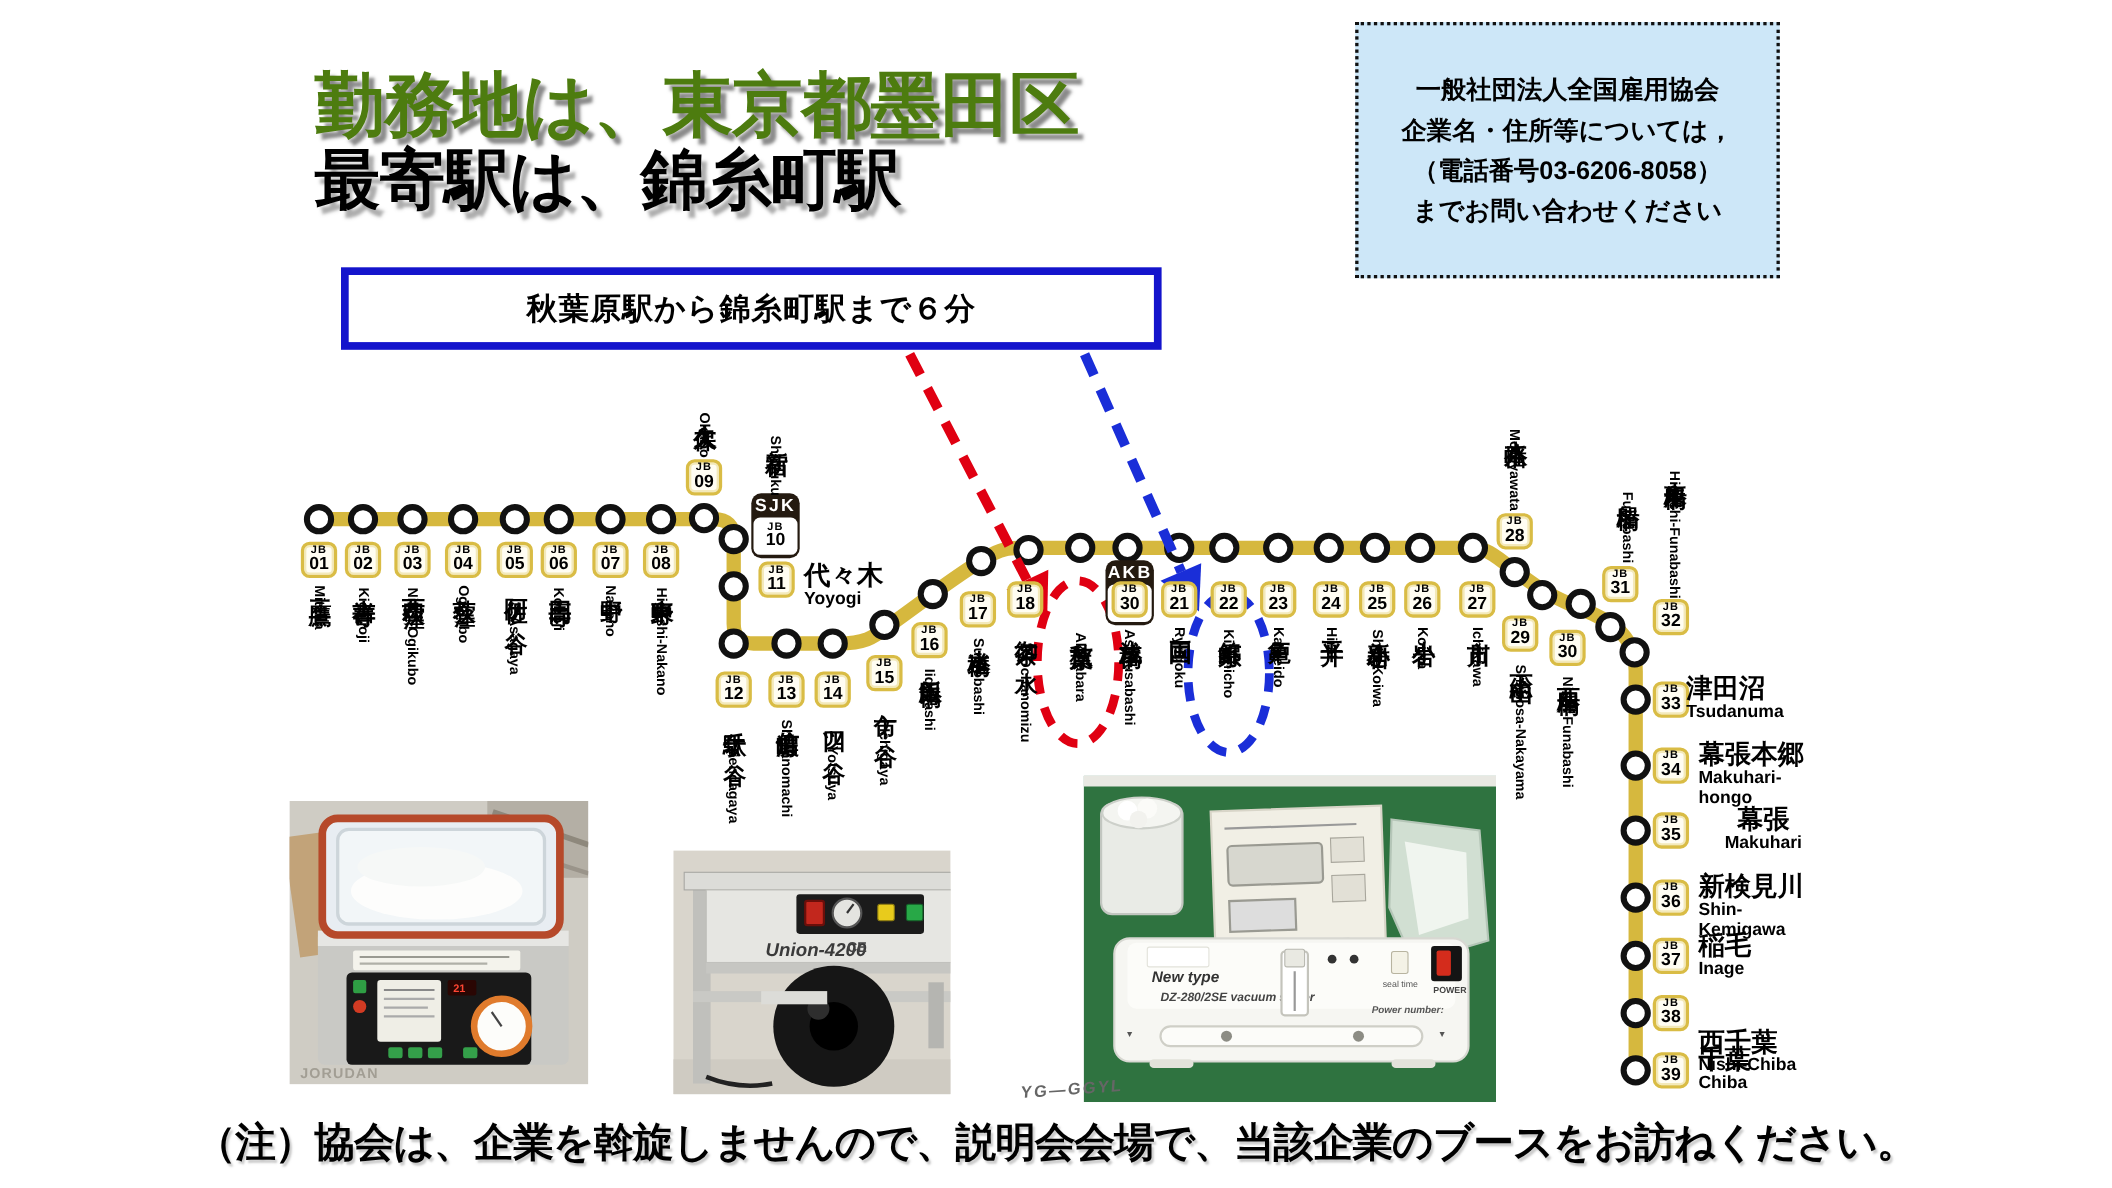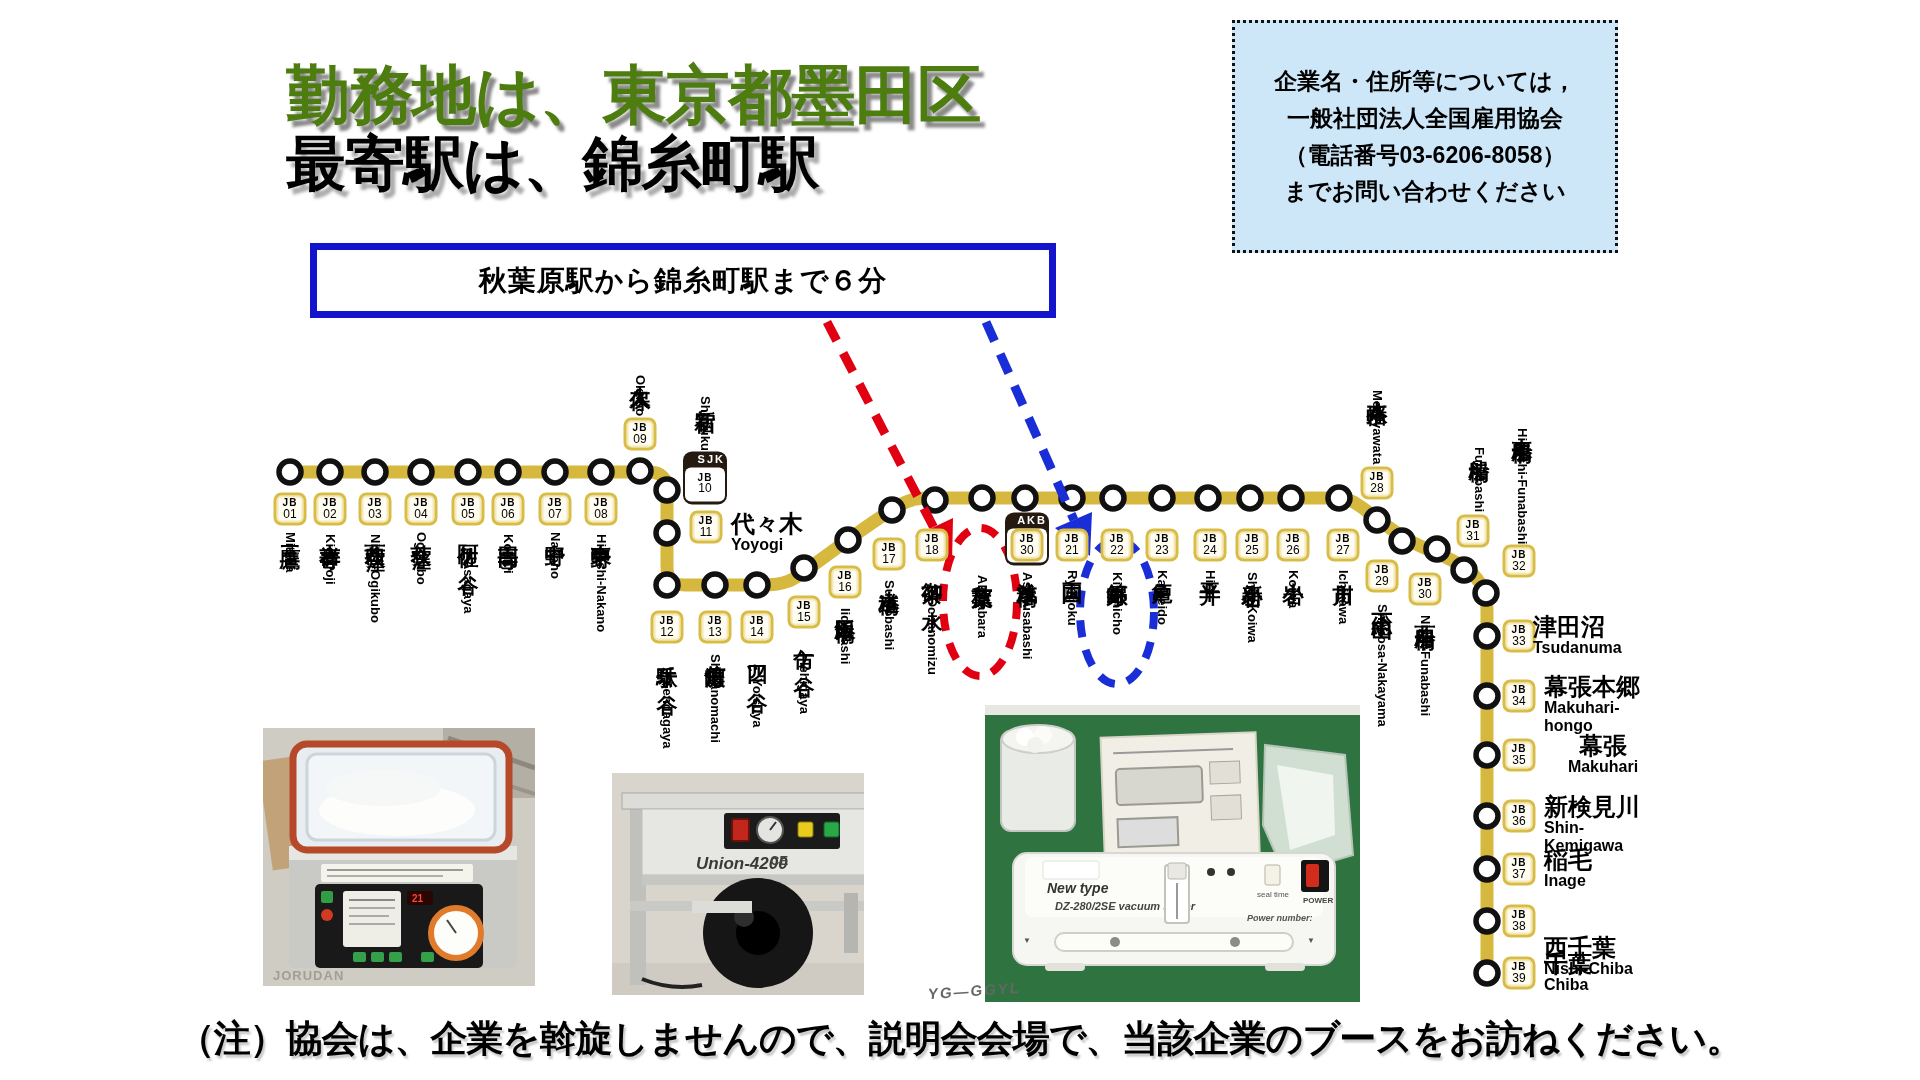--- a/index.html
+++ b/index.html
@@ -21,23 +21,23 @@
            align-items:center;justify-content:center;}
   .infobox div{font-size:23px;font-weight:800;line-height:1.6;white-space:nowrap;}
   
   svg.map{left:0;top:0;}
   .stn{fill:#fff;stroke:#111;stroke-width:5.5px;}
   
   .badge{position:absolute;transform:translate(-50%,-50%);box-sizing:border-box;text-align:center;}
   .badge.jb{width:33px;height:33px;background:#fffdf2;border:3px solid #d9bc45;border-radius:8px;
             box-shadow:inset 0 0 0 2px #f3e9ba;display:flex;flex-direction:column;align-items:center;justify-content:center;}
   .bp{display:block;font-size:10px;font-weight:800;line-height:.85;letter-spacing:1px;}
-  .bn{display:block;font-size:12px;font-weight:400;line-height:1;}
+  .bn{display:block;font-size:16px;font-weight:700;line-height:1;}
   .badge.dark{width:44px;background:#241a10;border-radius:9px;padding:2px 2px 3px 2px;}
-  .dkl{display:block;color:#fff;font-size:11px;font-weight:800;letter-spacing:2px;line-height:1.2;text-align:right;}
+  .dkl{display:block;color:#fff;font-size:16px;font-weight:800;letter-spacing:2px;line-height:1.2;}
   .din{display:flex;flex-direction:column;align-items:center;justify-content:center;
        background:#fff;border-radius:6px;height:34px;margin-top:1px;}
   
   .vname{position:absolute;transform:translateX(-50%);writing-mode:vertical-rl;text-orientation:mixed;
          line-height:1.05;white-space:nowrap;}
   .vname .kj{font-size:21px;font-weight:800;letter-spacing:2px;}
   .vname .rm{font-size:13px;font-weight:700;letter-spacing:0;}
   .hname{position:absolute;line-height:1.05;}
   .hname .kj{font-size:24px;font-weight:800;white-space:nowrap;}
   .hname .rm{font-size:16px;font-weight:700;width:118px;line-height:1.1;}
@@ -55,22 +55,22 @@
 <div class="page">
 
   <div class="abs title1">勤務地は、東京都墨田区</div>
   <div class="abs title2">最寄駅は、錦糸町駅</div>
 
   <div class="abs callout">
     <span>秋葉原駅から錦糸町駅まで６分</span>
   </div>
 
   <div class="abs infobox">
+    <div>一般社団法人全国雇用協会</div>
     <div>企業名・住所等については，</div>
-    <div>一般社団法人全国雇用協会</div>
     <div>（電話番号03-6206-8058）</div>
     <div>までお問い合わせください</div>
   </div>
 
   <svg class="abs map" width="1920" height="1080" viewBox="0 0 1920 1080">
     <path d="M 286 472 L 649 472 Q 667 472 667 490 L 667 567 Q 667 585 685 585 L 762 585
              C 790 585 795 578 812 566 C 840 546 860 530 893 509 C 912 497 918 498 940 498
              L 1332 498 C 1352 498 1356 503 1372 515 C 1395 532 1402 538 1427 549
              C 1452 560 1487 570 1487 610 L 1487 973" fill="none" stroke="#d6b83e" stroke-width="13"></path>
     <g id="stations-g">

